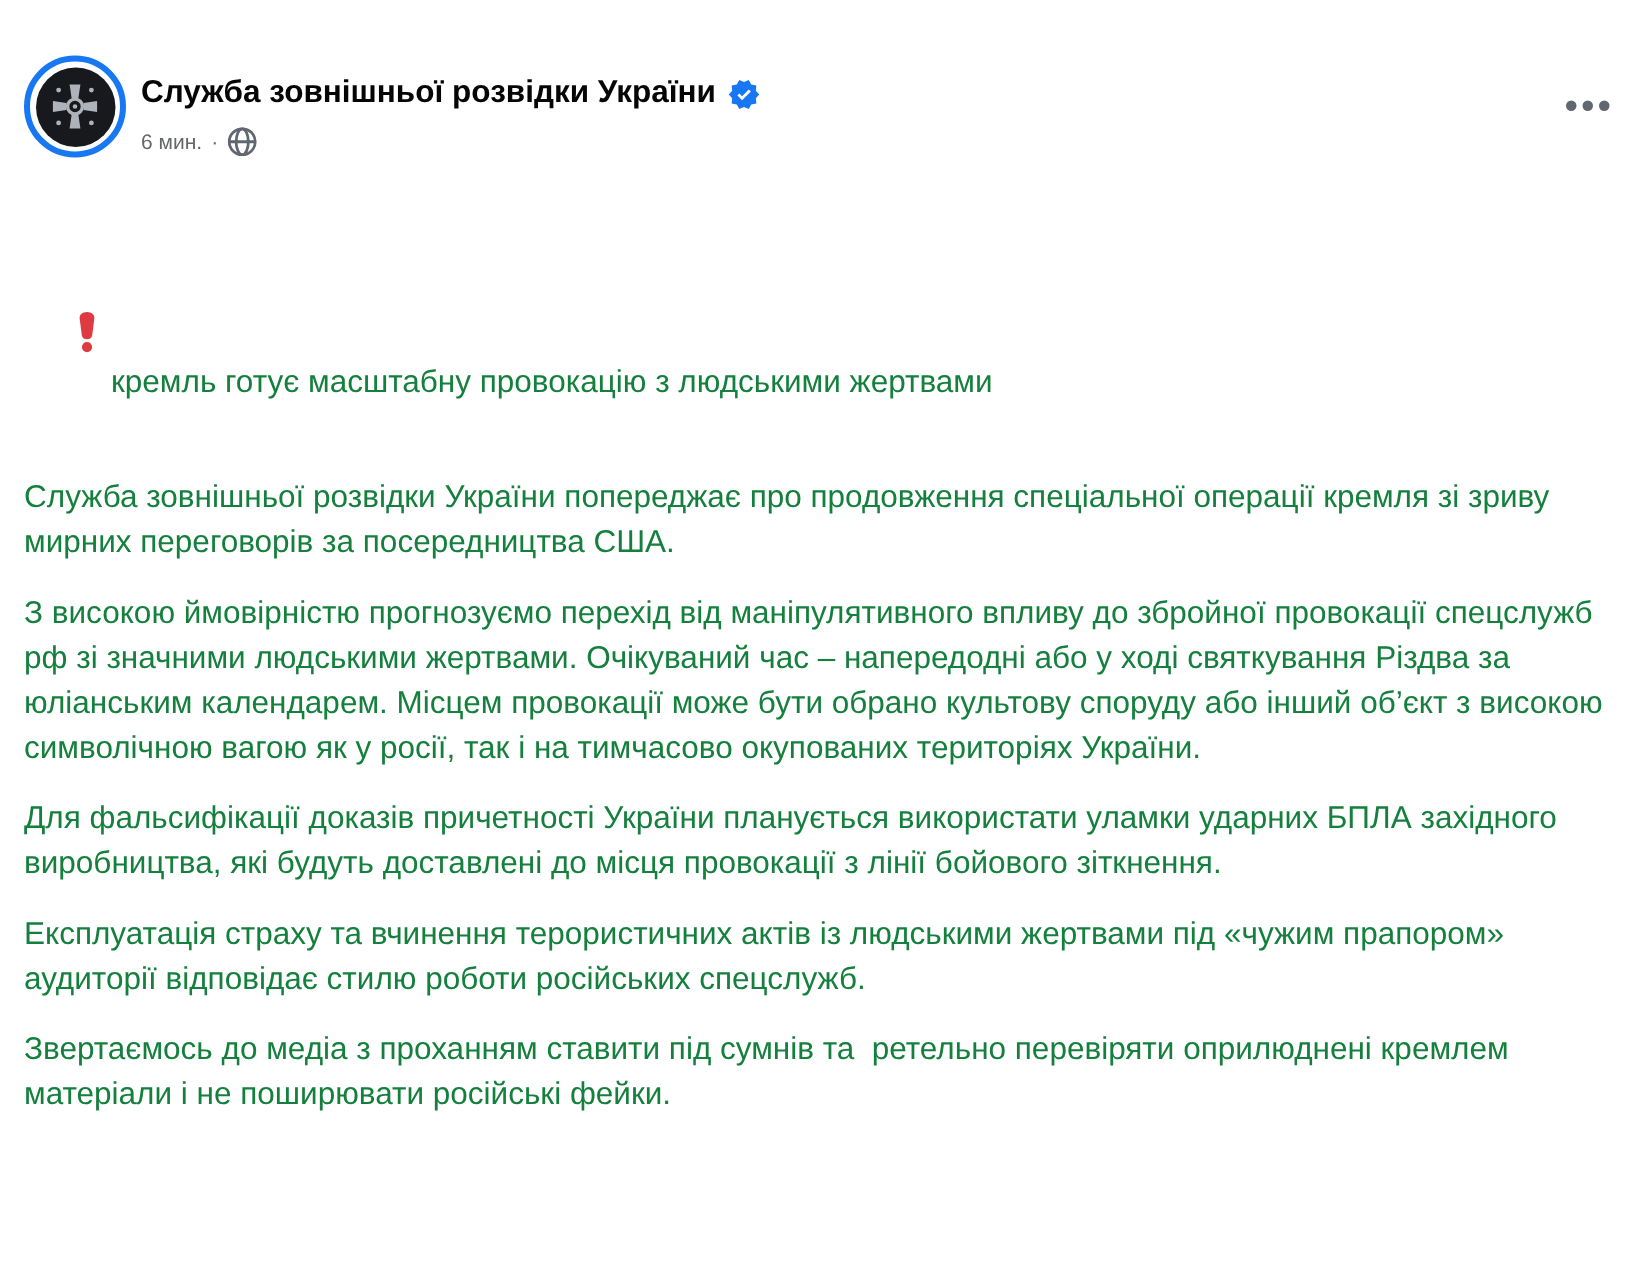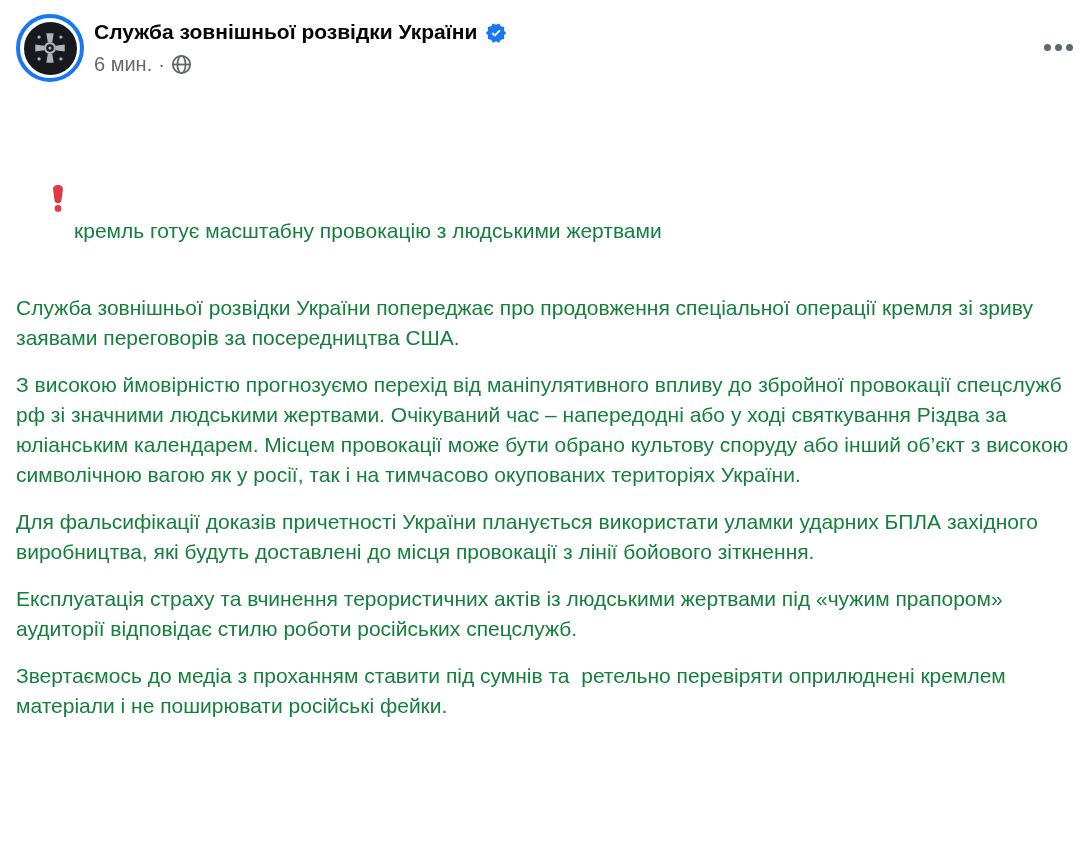--- a/index.html
+++ b/index.html
@@ -6,21 +6,21 @@
   body {
     width: 1090px; height: 850px;
     background: #ffffff;
     font-family: "Liberation Sans", "DejaVu Sans", sans-serif;
     overflow: hidden;
     position: relative;
   }
   .post { position: relative; width: 1090px; }
 
   
-  .header { display: flex; align-items: flex-start; padding: 14px 16px 0 16px; }
+  .header { display: flex; align-items: flex-end; padding: 14px 16px 0 16px; margin-top: 23px; }
   .avatar-ring {
     width: 68px; height: 68px; box-sizing: border-box;
     border: 4px solid #1877F2; border-radius: 50%;
     background: #ffffff;
     display: flex; align-items: center; justify-content: center;
     flex: 0 0 auto; cursor: pointer;
   }
   .avatar-inner {
     width: 53px; height: 53px; border-radius: 50%;
     background: #17191c;
@@ -28,21 +28,21 @@
   }
   .header-text { margin-left: 10px; padding-top: 4px; min-width: 0; }
   .name-row { display: flex; align-items: center; gap: 8px; }
   .page-name {
     font-size: 21px; font-weight: 700; color: #050505;
     line-height: 28px; white-space: nowrap; cursor: pointer;
   }
   .badge { display: inline-flex; flex: 0 0 auto; margin-top: 1px; }
   .meta-row {
     display: flex; align-items: center; gap: 6px;
-    margin-top: 7px; color: #65676B; font-size: 20px; line-height: 22px;
+    margin-top: 7px; color: #65676B; font-size: 14px; line-height: 22px;
   }
   .meta-time { cursor: pointer; }
   .meta-sep { color: #65676B; }
   .globe { display: inline-flex; margin-top: 1px; }
   .menu-dots {
     position: absolute; top: 40px; right: 13px;
     display: flex; gap: 4px; padding: 4px; cursor: pointer;
   }
   .menu-dots .dot { width: 7px; height: 7px; border-radius: 50%; background: #606770; }
 
@@ -116,20 +116,20 @@
 
   <div class="content">
     <p class="para first">
       <span class="excl-icon">
         <svg width="14" height="27" viewBox="0 0 14 27">
           <path d="M7 0 C10.1 0 12.2 1.9 11.9 4.4 L10.5 15.3 C10.3 17.1 8.9 18.2 7 18.2 C5.1 18.2 3.7 17.1 3.5 15.3 L2.1 4.4 C1.8 1.9 3.9 0 7 0 Z" fill="#DD3B41"></path>
           <circle cx="7" cy="23.4" r="3.4" fill="#DD3B41"></circle>
         </svg>
       </span><span>кремль готує масштабну провокацію з людськими жертвами</span>
     </p>
-    <p class="para">Служба зовнішньої розвідки України попереджає про продовження спеціальної операції кремля зі зриву заявами переговорів за посередництва США.</p>
+    <p class="para">Служба зовнішньої розвідки України попереджає про продовження спеціальної операції кремля зі зриву мирних переговорів за посередництва США.</p>
     <p class="para">З високою ймовірністю прогнозуємо перехід від маніпулятивного впливу до збройної провокації спецслужб рф зі значними людськими жертвами. Очікуваний час – напередодні або у ході святкування Різдва за юліанським календарем. Місцем провокації може бути обрано культову споруду або інший об’єкт з високою символічною вагою як у росії, так і на тимчасово окупованих територіях України.</p>
     <p class="para">Для фальсифікації доказів причетності України планується використати уламки ударних БПЛА західного виробництва, які будуть доставлені до місця провокації з лінії бойового зіткнення.</p>
     <p class="para">Експлуатація страху та вчинення терористичних актів із людськими жертвами під «чужим прапором» аудиторії відповідає стилю роботи російських спецслужб.</p>
     <p class="para">Звертаємось до медіа з проханням ставити під сумнів та  ретельно перевіряти оприлюднені кремлем матеріали і не поширювати російські фейки.</p>
   </div>
 
 </div>
 
 </body></html>

